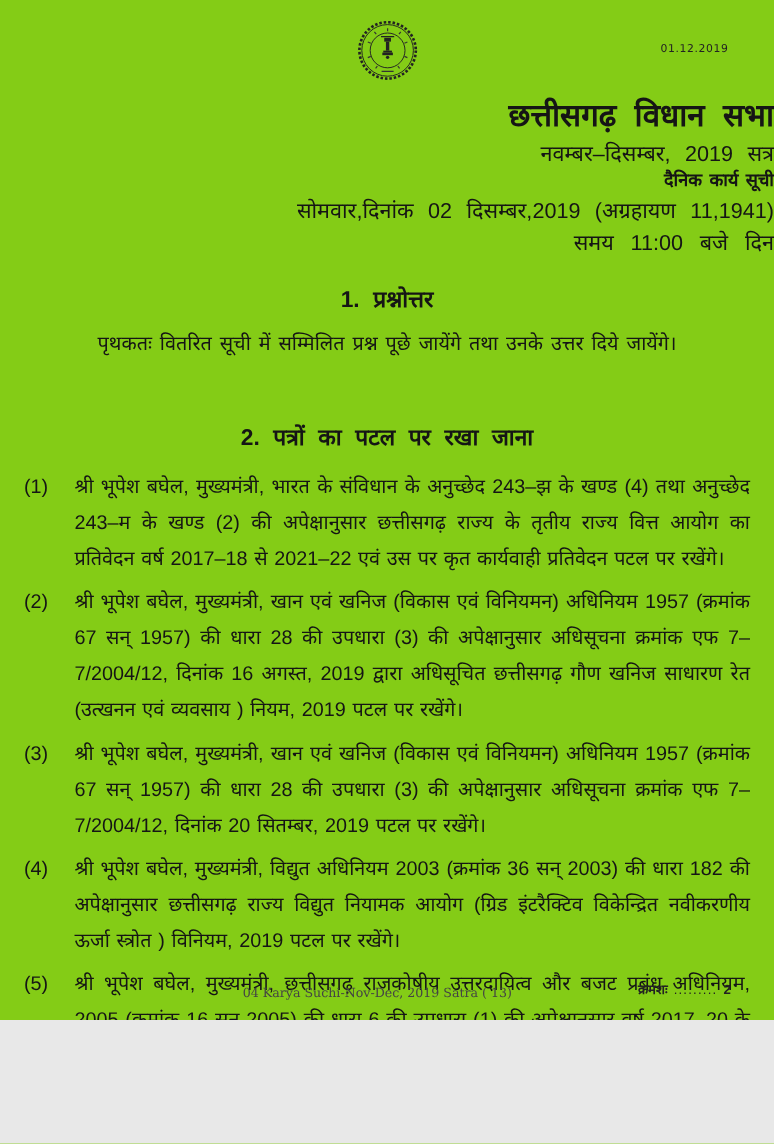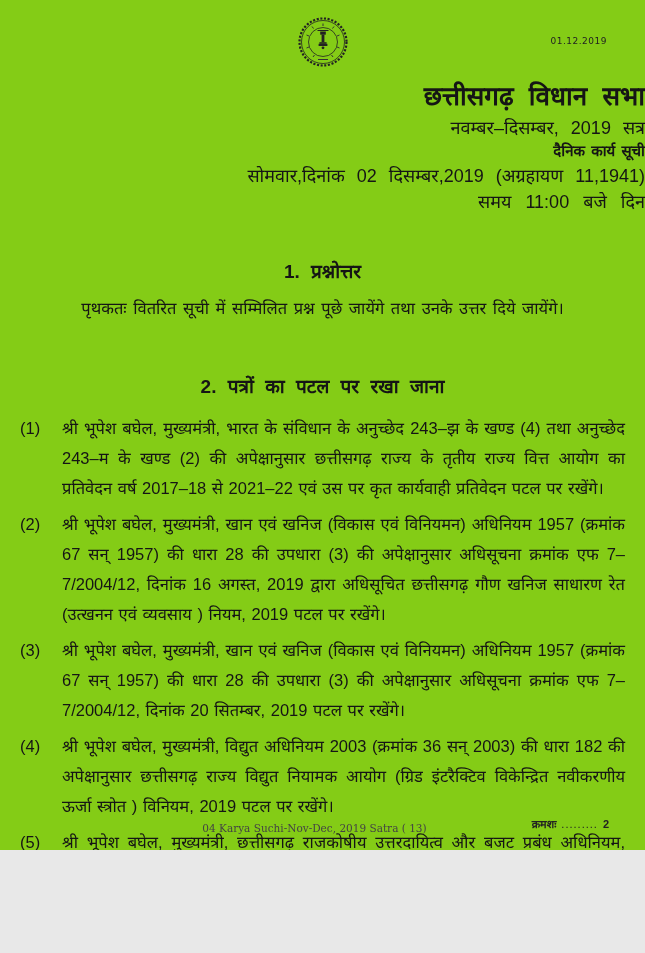--- a/index.html
+++ b/index.html
@@ -32,21 +32,21 @@
   .hdr-session{font-size:18px;word-spacing:7px;margin:3px 0;padding-left:16px;}
   .hdr-doctitle{font-size:15px;font-weight:bold;word-spacing:2px;margin:3px 0;}
   .hdr-dateline{font-size:18px;word-spacing:7px;margin:4px 0;}
   .hdr-timeline{font-size:18px;word-spacing:9px;margin:4px 0;}
   .sec-heading{
     text-align:center;
     font-size:19px;font-weight:bold;
     word-spacing:6px;
     margin:0;
   }
-  .sec1-heading{margin-top:44px;}
+  .sec1-heading{margin-top:22px;}
   .sec1-body{
     margin:12px 42px 0 42px;
     font-size:16.5px;
     text-align:center;
     word-spacing:2px;
   }
   .sec2-heading{margin-top:54px;}
   .items{
     margin:14px 20px 0 20px;
   }

